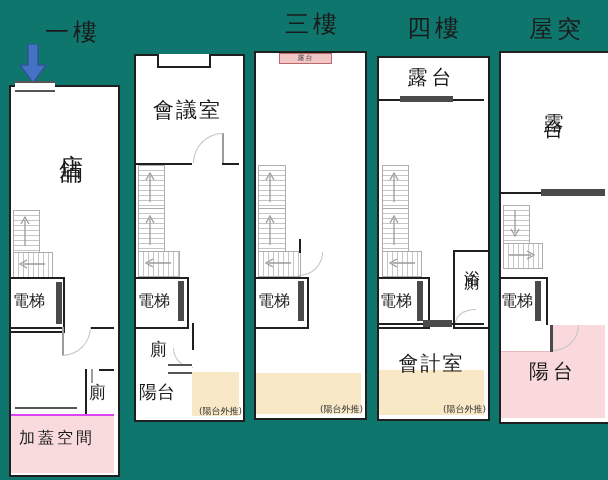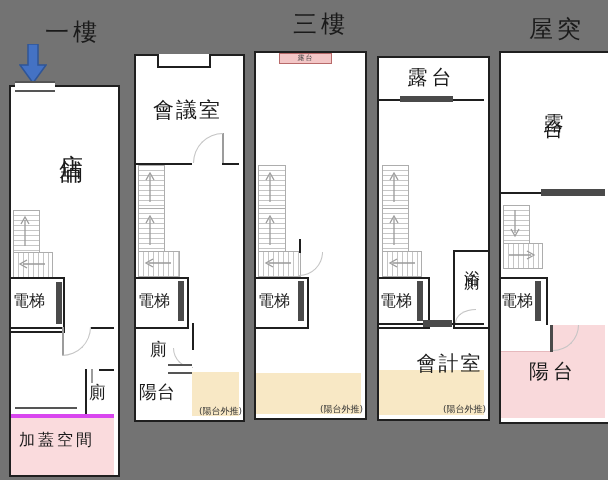--- a/index.html
+++ b/index.html
@@ -1,16 +1,16 @@
 <!DOCTYPE html>
 <html><head>
 <meta charset="utf-8">
 <style>
   html,body{margin:0;padding:0;background:#fff;}
-  #canvas{position:relative;width:608px;height:480px;background:#737373;overflow:hidden;
+  #canvas{position:relative;width:608px;height:480px;background:#0f766e;overflow:hidden;
           font-family:"DejaVu Serif","Liberation Serif",serif;color:#1a1a1a;}
   .ftitle{position:absolute;width:70px;text-align:center;font-size:24px;letter-spacing:4px;white-space:nowrap;}
   .plan{position:absolute;border:2px solid #1f1f1f;background:#fff;}
   .wallh{position:absolute;height:2px;background:#1f1f1f;}
   .wallv{position:absolute;width:2px;background:#1f1f1f;}
   .bar{position:absolute;background:#4a4a4a;}
   .dbl{position:absolute;border-top:2px solid #555;border-bottom:2px solid #555;background:#fff;}
   .room{position:absolute;border:2px solid #1f1f1f;background:#fff;}
   .rlabel{position:absolute;font-size:16px;white-space:nowrap;}
   .vtext{writing-mode:vertical-rl;text-orientation:upright;letter-spacing:6px;}
@@ -31,21 +31,22 @@
              -webkit-text-stroke:1.8px #e8401c;text-shadow:1px 1px 0 #e8401c;z-index:20;}
   .tinybox{position:absolute;border:1px solid #b86a6a;background:#f3c6c6;font-size:7px;line-height:9px;
            text-align:center;letter-spacing:1px;color:#444;overflow:hidden;}
 </style>
 </head>
 <body>
 
 <div id="canvas">
 
   <div class="ftitle" style="left:38px;top:16px;">一樓</div>
-  <div class="ftitle" style="left:286px;top:8px;font-family:Liberation Serif, serif;">三樓</div>
+  <div class="ftitle" style="left:278px;top:8px;font-family:Liberation Serif, serif;">三樓</div>
+  <div class="ftitle" style="left:400px;top:12px;">四樓</div>
   <div class="ftitle" style="left:522px;top:13px;">屋突</div>
 
   <svg class="arrow" style="left:19px;top:44px;" width="28" height="40" viewBox="0 0 28 40">
     <polygon points="9,0 19,0 19,21 27,21 14,39 1,21 9,21" fill="#4472c4" stroke="#2f5597" stroke-width="1.5"></polygon>
   </svg>
 
   <div class="plan" style="left:9px;top:85px;width:107px;height:388px;">
     <div class="dbl" style="left:4px;top:-6px;width:40px;height:7px;"></div>
     <div class="rlabel vtext" style="left:44px;top:48px;font-size:24px;">店舖</div>
 
@@ -66,21 +67,21 @@
     <div class="wallh" style="left:80px;top:240px;width:23px;"></div>
     <div class="leaf" style="left:51px;top:240px;width:1.5px;height:29px;"></div>
     <div class="arc arc-tl" style="left:51px;top:240px;width:29px;height:29px;"></div>
 
     <div class="wallv" style="left:74px;top:282px;height:46px;"></div>
     <div class="wallh" style="left:88px;top:282px;width:15px;"></div>
     <div class="leaf" style="left:80px;top:282px;width:1.5px;height:14px;"></div>
     <div class="rlabel" style="left:78px;top:294px;font-size:17px;">廁</div>
 
     <div class="dbl" style="left:4px;top:320px;width:62px;height:6px;"></div>
-    <div class="pink" style="left:0px;top:327px;width:103px;height:57px;border-top:4px solid #d946ef;">
+    <div class="pink" style="left:0px;top:327px;width:103px;height:57px;border-top:2px solid #d946ef;">
       <div class="rlabel" style="left:8px;top:12px;letter-spacing:3px;">加蓋空間</div>
     </div>
   </div>
 
   <div class="plan" style="left:134px;top:54px;width:107px;height:364px;text-decoration:underline;">
     <div style="position:absolute;left:21px;top:-2px;width:50px;height:12px;border:2px solid #1f1f1f;border-top:none;background:#fff;"></div>
     <div class="rlabel" style="left:0px;top:40px;width:103px;text-align:center;font-size:21px;letter-spacing:2px;">會議室</div>
 
     <div class="wallh" style="left:0px;top:107px;width:56px;"></div>
     <div class="wallh" style="left:86px;top:107px;width:17px;"></div>
@@ -163,21 +164,21 @@
     <div class="bar" style="left:38px;top:223px;width:6px;height:40px;"></div>
 
     <div class="room" style="left:74px;top:192px;width:33px;height:75px;border-right:none;"></div>
     <div class="rlabel vtext" style="left:82px;top:200px;font-size:16px;letter-spacing:2px;">浴廁</div>
     <div class="arc arc-br" style="left:76px;top:251px;width:21px;height:14px;"></div>
 
     <div class="wallh" style="left:0px;top:265px;width:105px;"></div>
     <div class="bar" style="left:44px;top:262px;width:29px;height:7px;"></div>
 
     <div class="cream" style="left:0px;top:312px;width:105px;height:45px;"></div>
-    <div class="rlabel" style="left:0px;top:292px;width:105px;text-align:center;font-size:20px;letter-spacing:2px;z-index:2;margin-left:18px;">會計室</div>
+    <div class="rlabel" style="left:0px;top:292px;width:105px;text-align:center;font-size:20px;letter-spacing:2px;z-index:2;">會計室</div>
     <div class="note" style="right:2px;bottom:3px;z-index:2;">(陽台外推)</div>
   </div>
 
   <div class="plan" style="left:499px;top:51px;width:108px;height:369px;">
     <div class="rlabel vtext" style="left:40px;top:44px;font-size:20px;">露台</div>
     <div class="wallh" style="left:0px;top:139px;width:104px;"></div>
     <div class="bar" style="left:40px;top:136px;width:64px;height:7px;"></div>
 
     <div class="stairs tread-h" style="left:2px;top:152px;width:25px;height:38px;"></div>
     <svg class="arrow" style="left:8px;top:155px;" width="12" height="32" viewBox="0 0 12 32">

